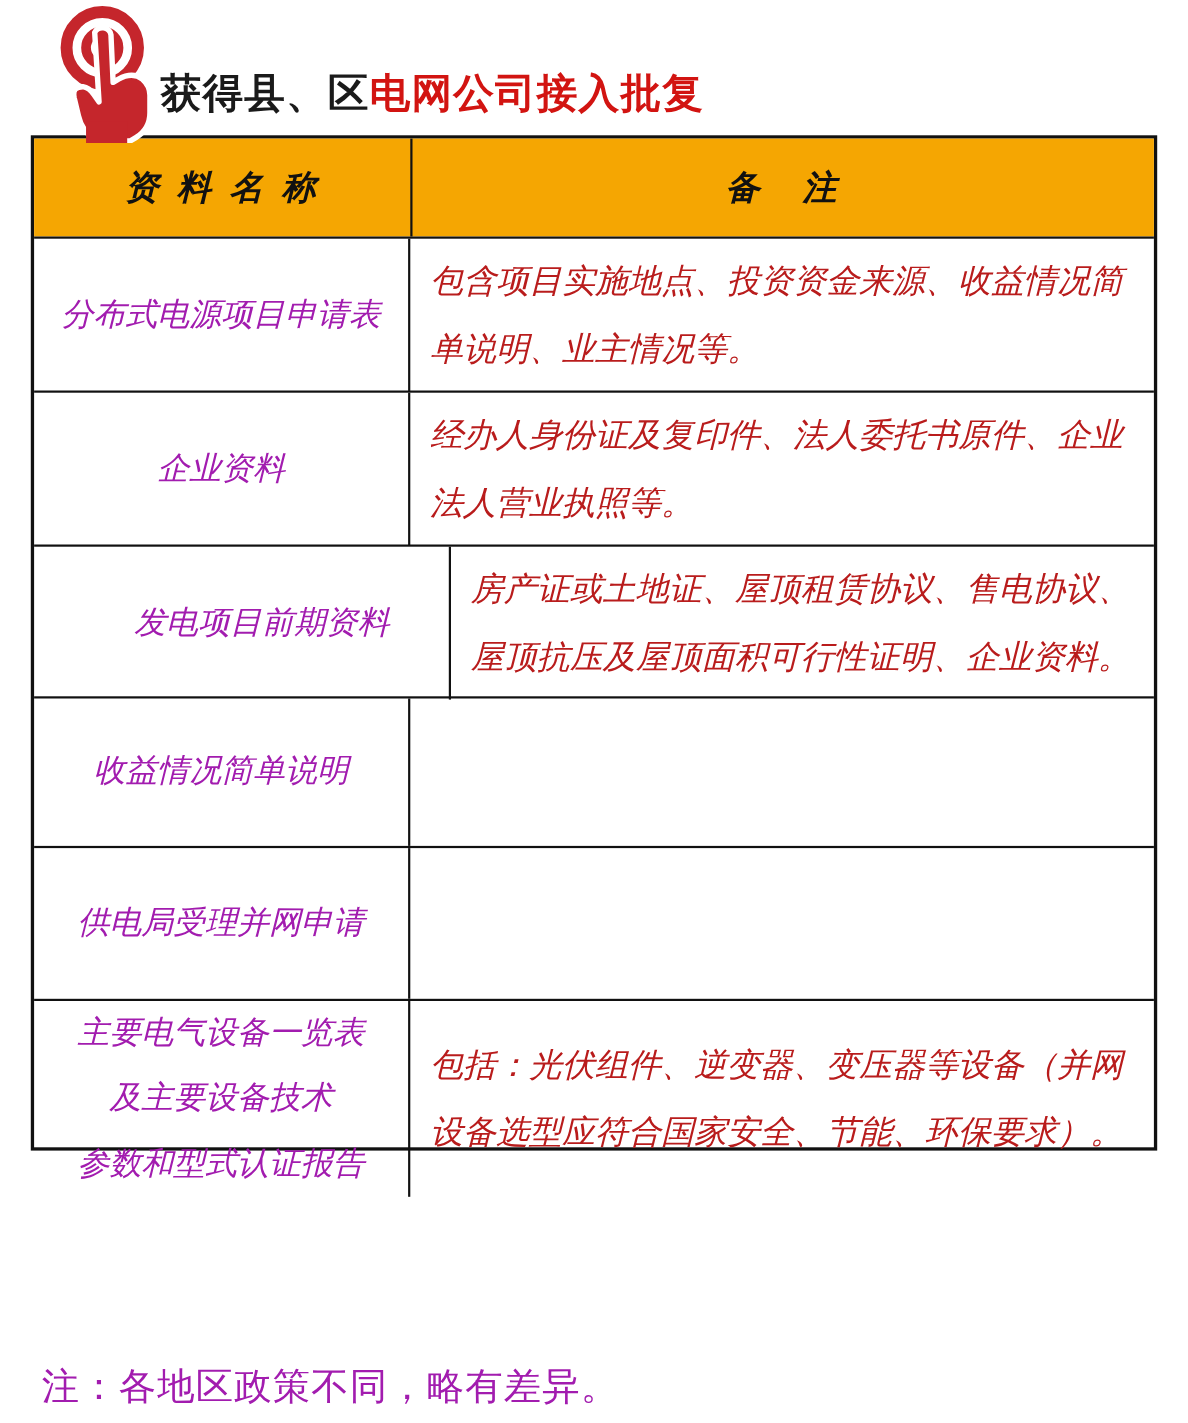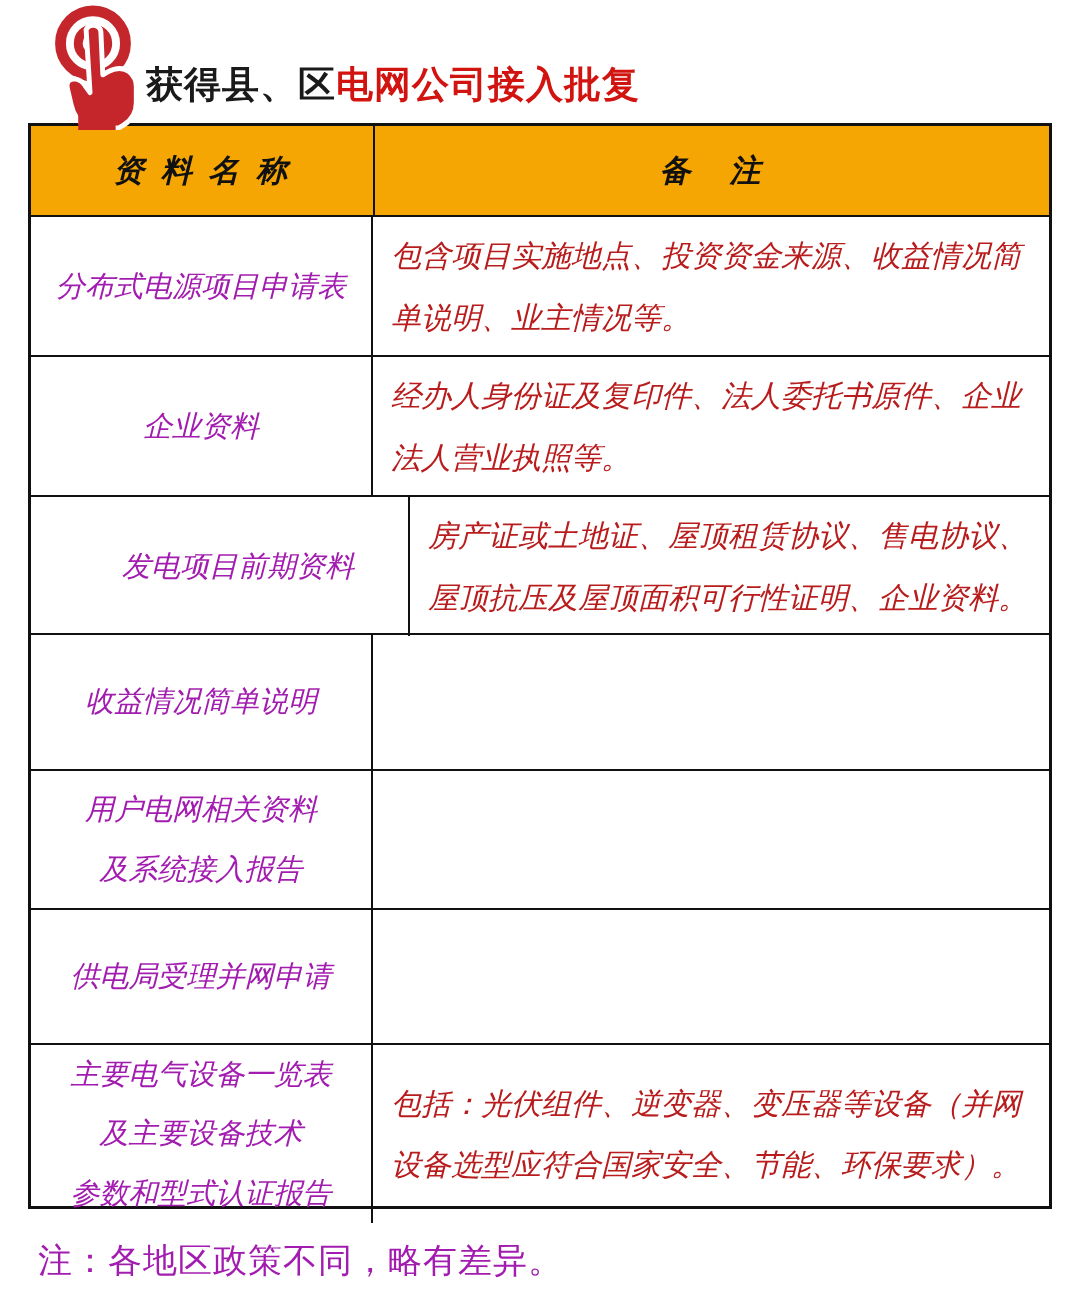--- a/index.html
+++ b/index.html
@@ -119,25 +119,20 @@
     <div class="row">
       <div class="cell-name">发电项目前期资料</div>
       <div class="cell-remark">房产证或土地证、屋顶租赁协议、售电协议、屋顶抗压及屋顶面积可行性证明、企业资料。</div>
     </div>
 
     <div class="row">
       <div class="cell-name">收益情况简单说明</div>
       <div class="cell-remark"></div>
     </div>
 
-    <div class="row">
-      <div class="cell-name">用户电网相关资料
-及系统接入报告</div>
-      <div class="cell-remark"></div>
-    </div>
 
     <div class="row">
       <div class="cell-name">供电局受理并网申请</div>
     </div>
 
     <div class="row">
       <div class="cell-name">主要电气设备一览表
 及主要设备技术
 参数和型式认证报告</div>
       <div class="cell-remark">包括：光伏组件、逆变器、变压器等设备（并网设备选型应符合国家安全、节能、环保要求）。</div>

